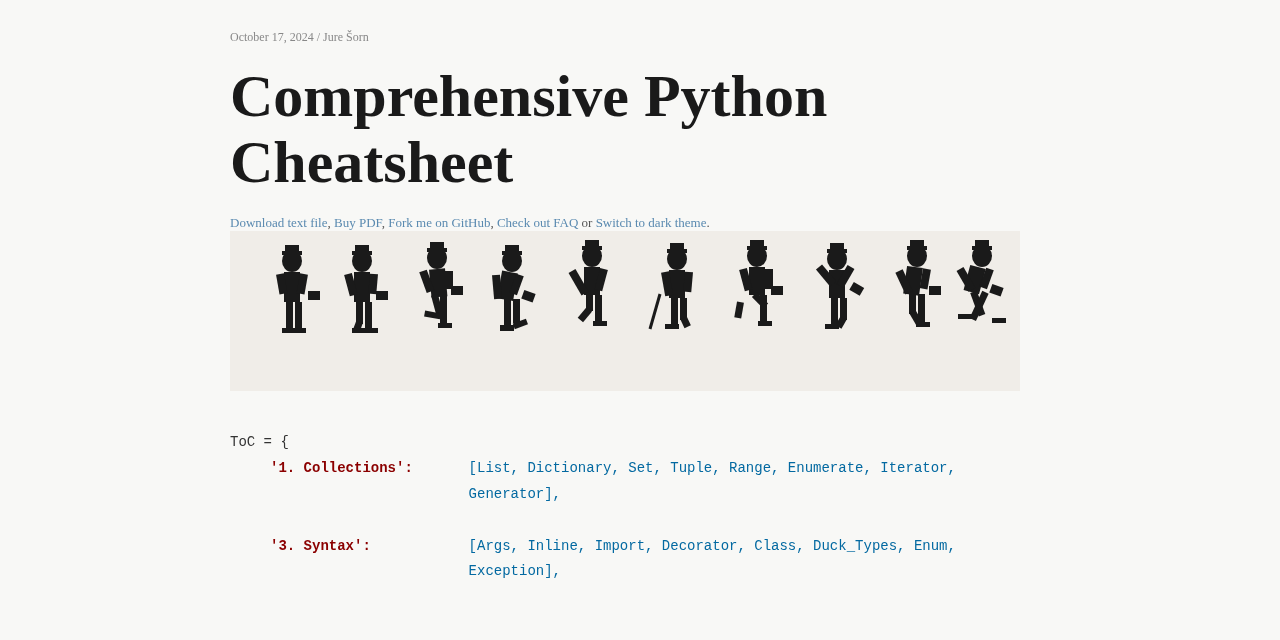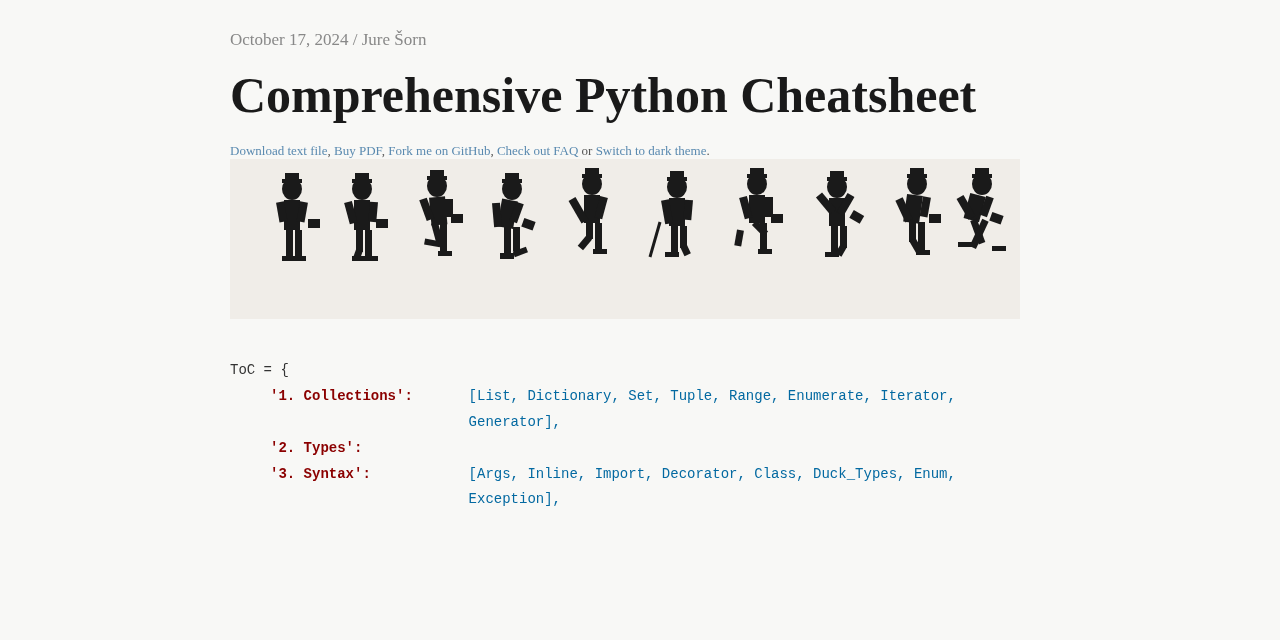--- a/index.html
+++ b/index.html
@@ -16,28 +16,28 @@
       min-height: 640px;
     }
 
     .page-container {
       max-width: 900px;
       margin: 0 auto;
       padding: 30px 40px;
     }
 
     .meta-info {
-      font-size: 17px;
+      font-size: 12px;
       color: #888;
       margin-bottom: 18px;
       font-family: Georgia, serif;
     }
 
     .page-title {
-      font-size: 50px;
+      font-size: 60px;
       font-weight: bold;
       color: #1a1a1a;
       line-height: 1.1;
       margin-bottom: 20px;
       font-family: Georgia, 'Times New Roman', serif;
     }
 
     .links-line {
       font-size: 13px;
       color: #555;
@@ -270,21 +270,20 @@
     </div>
     <div class="toc-indent">
 
       <div class="toc-line">
         <span class="toc-key">'1. Collections':</span>
         <span class="toc-bracket">&nbsp;&nbsp;&nbsp;&nbsp;</span>
         <span class="toc-values">[List, Dictionary, Set, Tuple, Range, Enumerate, Iterator, Generator],</span>
       </div>
 
       <div class="toc-line">
-        <span class="toc-key">'2. Types':</span>
         <span class="toc-bracket">&nbsp;&nbsp;&nbsp;&nbsp;</span>
       </div>
 
       <div class="toc-line">
         <span class="toc-key">'3. Syntax':</span>
         <span class="toc-bracket">&nbsp;&nbsp;&nbsp;&nbsp;</span>
         <span class="toc-values">[Args, Inline, Import, Decorator, Class, Duck_Types, Enum, Exception],</span>
       </div>
 
     </div>

